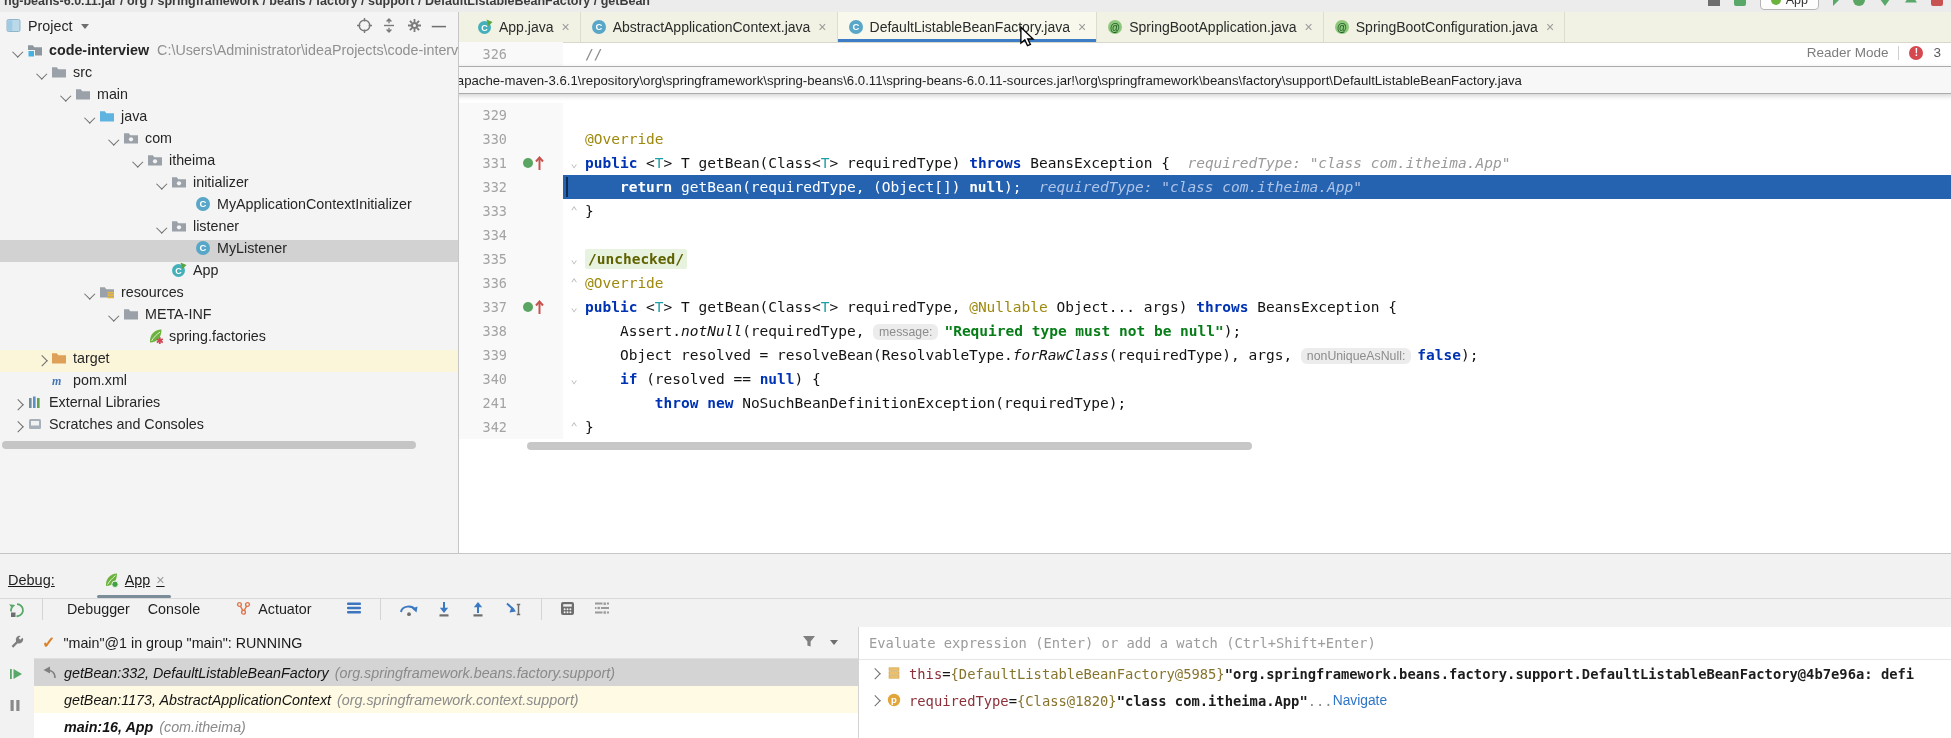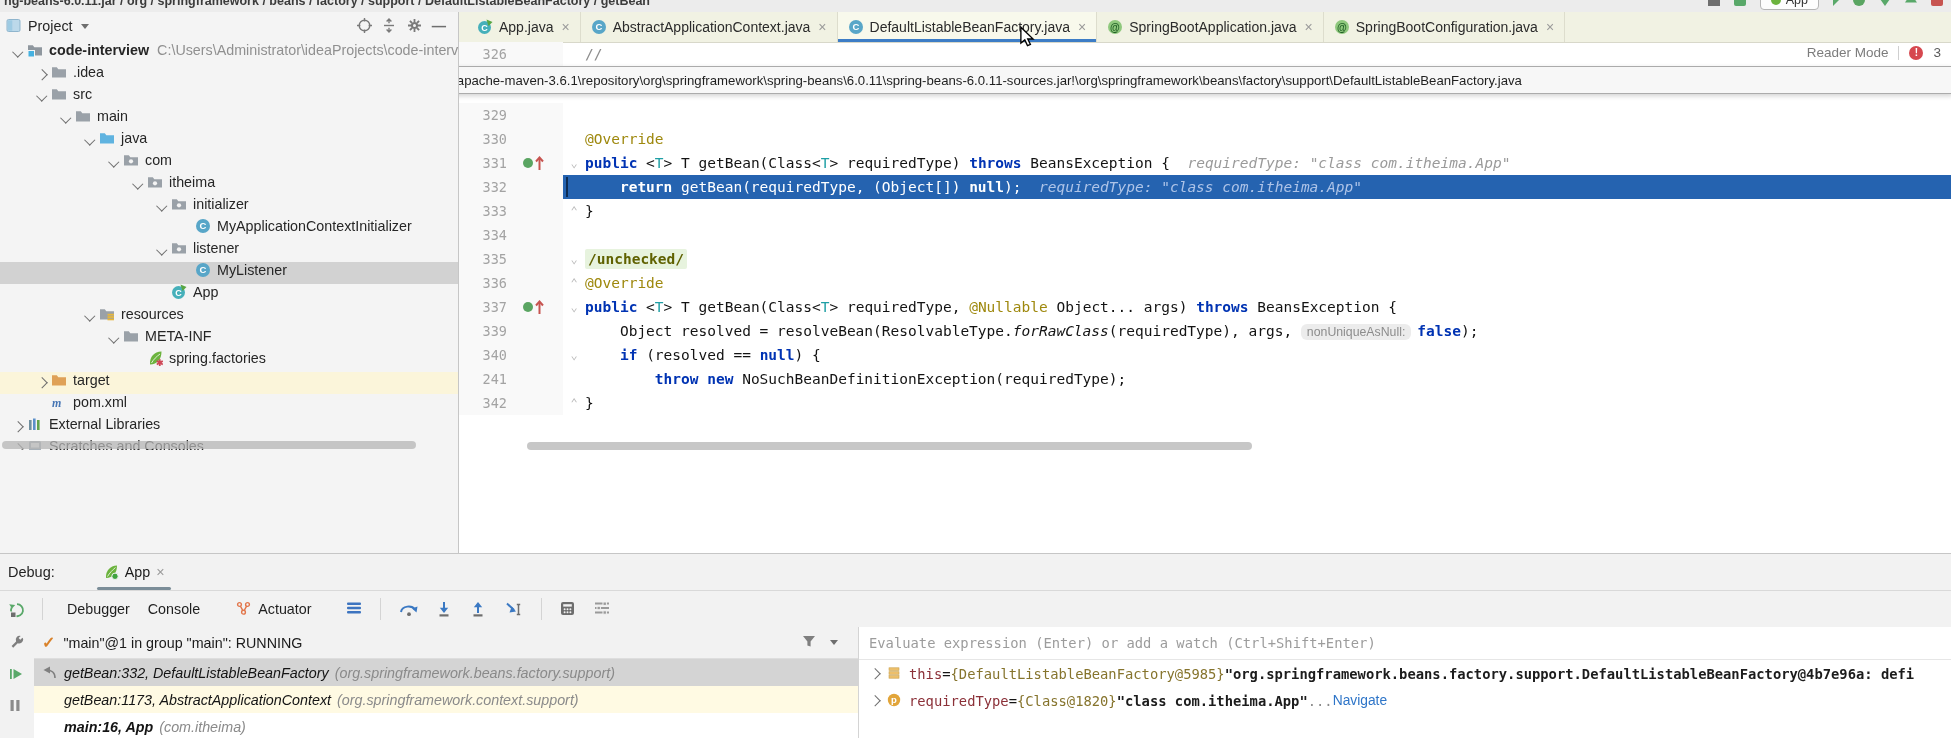--- a/index.html
+++ b/index.html
@@ -67,21 +67,21 @@
   .c-doc{color:#5f6100;font-weight:bold;background:#e7f3de;padding:2px 3px;border-radius:2px;}
   .c-chip{background:#ececec;color:#8c8c8c;border-radius:6px;padding:1px 6px;font-size:12.3px;margin-right:6px;font-family:"Liberation Sans",sans-serif;}
   .c-hint{color:#9a9a9a;font-style:italic;}
   .row-exec .c-pl,.row-exec .c-kw{color:#fff;} .row-exec .c-hint{color:#aec4e8;}
   .bp-dot{width:10px;height:10px;border-radius:50%;background:#5aa562;display:inline-block;}
   #ed-hscroll-track{position:absolute;left:0;top:399px;right:0;height:10px;}
   #ed-hscroll{position:absolute;left:68px;top:1px;width:725px;height:8px;background:#c7c7c7;border-radius:4px;}
   #cursor{position:absolute;left:560px;top:-16px;z-index:9;}
   
   #debug{left:0;top:553px;width:1951px;height:185px;background:#f2f2f2;border-top:1px solid #c6c6c6;}
-  #dbg-header{position:absolute;left:0;top:0;width:100%;height:37px;display:flex;align-items:center;border-bottom:1px solid #d9d9d9;box-sizing:border-box;}
+  #dbg-header{position:absolute;left:0;top:8px;width:100%;height:37px;display:flex;align-items:center;border-bottom:1px solid #d9d9d9;box-sizing:border-box;text-decoration:underline;}
   #dbg-label{margin-left:8px;font-size:14.5px;color:#1f1f1f;}
   .dbg-tab{position:relative;display:flex;align-items:center;gap:6px;margin-left:42px;height:100%;padding:0 6px;}
   .dbg-tab::after{content:"";position:absolute;left:0;right:0;bottom:0;height:3px;background:#7b8d98;border-radius:2px;}
   #dbg-toolbar{position:absolute;left:0;top:37px;width:100%;height:36px;display:flex;align-items:center;gap:18px;box-sizing:border-box;padding-left:8px;}
   .tsep{width:1px;height:22px;background:#d4d4d4;}
   .dbg-tabname{color:#1f1f1f;font-size:14.3px;}
   #dbg-content{position:absolute;left:0;top:73px;width:100%;bottom:0;display:flex;}
   #dbg-strip{width:34px;flex:none;display:flex;flex-direction:column;align-items:center;gap:16px;padding-top:8px;}
   #frames{width:824px;flex:none;position:relative;background:#fff;border-right:1px solid #d4d4d4;overflow:hidden;}
   #thread-row{height:32px;background:#f2f2f2;display:flex;align-items:center;border-bottom:1px solid #dedede;padding-left:8px;box-sizing:border-box;}
@@ -173,31 +173,20 @@
             <span class="ic">
               <svg width="16" height="16" viewBox="0 0 16 16">
                 <path fill="#8f979e" d="M1 13.5V3.3h4.8l1.5 1.9H15v8.3z"></path>
                 <rect x="1" y="8.5" width="6.5" height="6.5" fill="#45b1e0" stroke="#f4f4f4"></rect>
               </svg>
             </span>
             <span class="tlabel b">code-interview</span>
             <span class="tpath">C:\Users\Administrator\ideaProjects\code-interview</span>
           </div>
           <div class="trow" style="padding-left: 33px;">
-            <span class="chev closed">
-              <i></i>
-            </span>
-            <span class="ic">
-              <svg width="16" height="16" viewBox="0 0 16 16">
-                <path fill="#9aa1a8" d="M1 13.5V3.3h4.8l1.5 1.9H15v8.3z"></path>
-              </svg>
-            </span>
-            <span class="tlabel">.idea</span>
-          </div>
-          <div class="trow" style="padding-left: 33px;">
             <span class="chev open">
               <i></i>
             </span>
             <span class="ic">
               <svg width="16" height="16" viewBox="0 0 16 16">
                 <path fill="#9aa1a8" d="M1 13.5V3.3h4.8l1.5 1.9H15v8.3z"></path>
               </svg>
             </span>
             <span class="tlabel">src</span>
           </div>
@@ -540,20 +529,28 @@
               <span class="g-mark">
                 <span class="bp-dot"></span>
                 <svg width="9" height="15" viewBox="0 0 9 15">
                   <path d="M4.5 14V3" stroke="#c75450" stroke-width="2"></path>
                   <path d="M1 5.5L4.5 1.5 8 5.5" fill="none" stroke="#c75450" stroke-width="2"></path>
                 </svg>
               </span>
               <div class="cbody">
                 <span class="fold">⌄</span>
                 <span class="ct"><span class="c-kw">public </span><span class="c-pl">&lt;</span><span class="c-tp">T</span><span class="c-pl">&gt; </span><span class="c-pl">T </span><span class="c-pl">getBean(Class&lt;</span><span class="c-tp">T</span><span class="c-pl">&gt; requiredType, </span><span class="c-ann">@Nullable </span><span class="c-pl">Object... args) </span><span class="c-kw">throws </span><span class="c-pl">BeansException {</span></span>
+              </div>
+            </div>
+            <div class="crow">
+              <span class="g-num">338</span>
+              <span class="g-mark"></span>
+              <div class="cbody">
+                <span class="fold"></span>
+                <span class="ct"><span class="c-pl">    Assert.</span><span class="c-it">notNull</span><span class="c-pl">(requiredType, </span><span class="c-chip">message:</span><span class="c-str">"Required type must not be null"</span><span class="c-pl">);</span></span>
               </div>
             </div>
             <div class="crow">
               <span class="g-num">339</span>
               <span class="g-mark"></span>
               <div class="cbody">
                 <span class="fold"></span>
                 <span class="ct"><span class="c-pl">    Object resolved = resolveBean(ResolvableType.</span><span class="c-it">forRawClass</span><span class="c-pl">(requiredType), args, </span><span class="c-chip">nonUniqueAsNull:</span><span class="c-kw">false</span><span class="c-pl">);</span></span>
               </div>
             </div>

